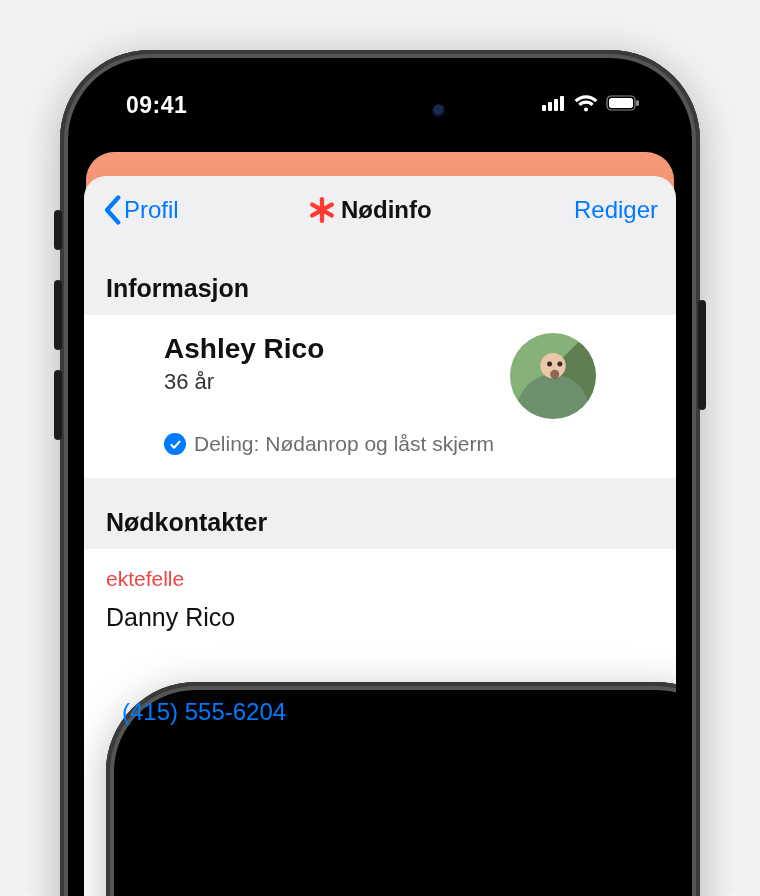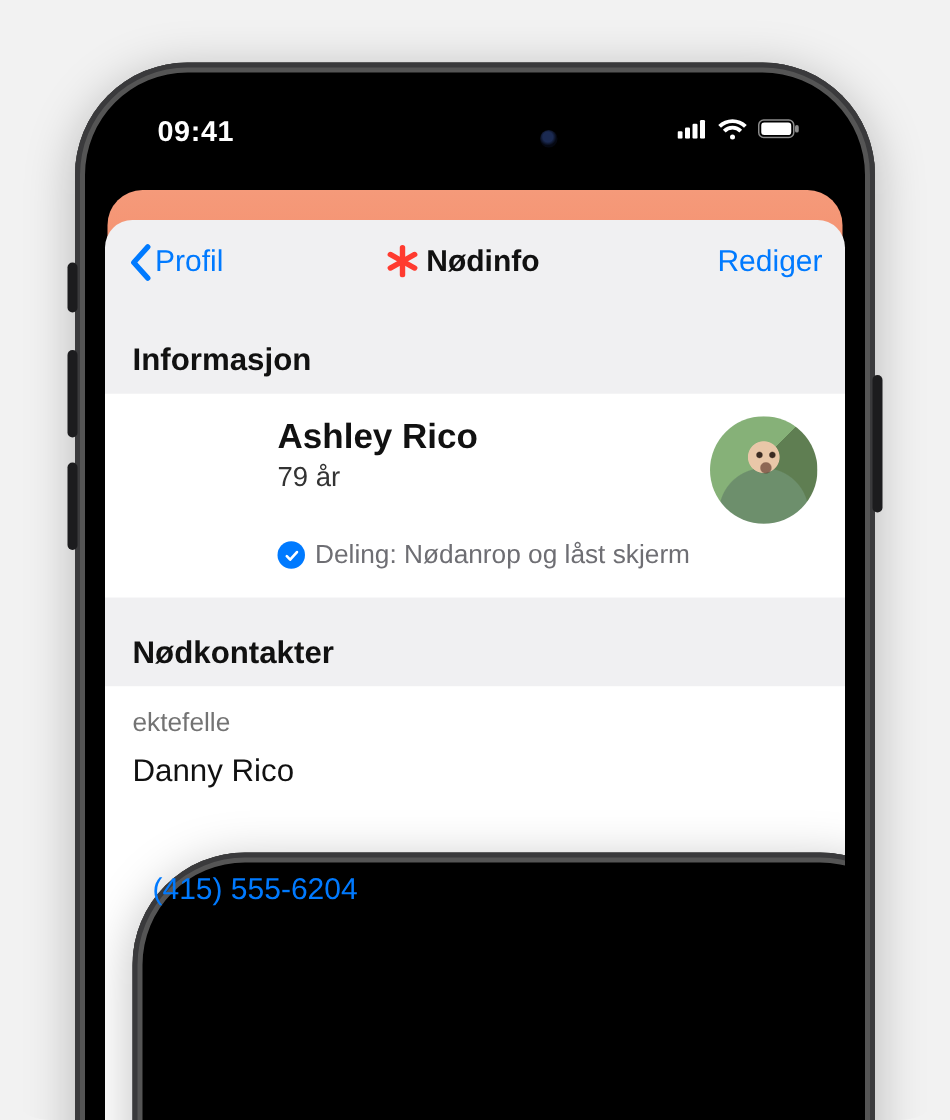--- a/index.html
+++ b/index.html
@@ -110,40 +110,40 @@
     height: 68px;
     padding: 0 18px;
     gap: 44px;
   }
   .navbar .back {
     display: flex; align-items: center; gap: 2px;
     color: #007aff; font-size: 24px;
   }
   .navbar .back svg { width: 20px; height: 30px; }
   .navbar .title {
-    display: flex; gap: 6px;
+    display: flex; align-items: center; gap: 6px;
     font-size: 24px; font-weight: 600;
   }
   .navbar .title svg { width: 26px; height: 26px; }
   .navbar .edit { color: #007aff; font-size: 24px; margin-left: 12px; }
 
   .section-header {
     padding: 30px 22px 12px;
     font-size: 25px;
     font-weight: 700;
   }
 
   .card {
     background: #fff;
     padding: 18px 22px 22px;
   }
 
   .profile {
     display: flex;
-    justify-content: flex-end;
+    justify-content: center;
     align-items: flex-start;
     gap: 16px;
   }
   .profile .name { font-size: 28px; font-weight: 700; margin-bottom: 4px; }
   .profile .age  { font-size: 22px; color: #333; margin-bottom: 8px; }
   .profile .sharing {
     display: flex; align-items: center; gap: 8px;
     font-size: 21px; color: #6e6e73; margin-top: 37px;
   }
   .check {
@@ -170,21 +170,21 @@
       radial-gradient(circle at 58% 36%, #3b2b22 0 2px, transparent 3px),
       radial-gradient(ellipse at 52% 48%, rgba(80,40,30,.6) 0 4px, transparent 5px);
   }
 
   .contacts {
     background: #fff;
   }
   .contacts .entry {
     padding: 18px 22px 20px;
   }
-  .contacts .rel  { font-size: 21px; color: #737373; margin-bottom: 12px; }
+  .contacts .rel  { font-size: 21px; color: #ef4444; margin-bottom: 12px; }
   .contacts .cname { font-size: 25px; color: #111; margin-bottom: 14px; }
   .contacts .phone { font-size: 24px; color: #007aff; }
 
 </style>
 </head>
 <body>
 
 <div class="phone">
   <div class="side-btn silence"></div>
   <div class="side-btn vol-up"></div>
@@ -251,21 +251,21 @@
           <span>Nødinfo</span>
         </div>
         <div class="edit">Rediger</div>
       </div>
 
       <div class="section-header">Informasjon</div>
 
       <div class="card profile">
         <div>
           <div class="name">Ashley Rico</div>
-          <div class="age">79 år</div>
+          <div class="age">36 år</div>
           <div class="sharing">
             <span class="check">
               <svg viewBox="0 0 16 16">
                   <path d="M3 8.5 6.3 12 13 4.5" fill="none" stroke="#fff" stroke-width="2.6" stroke-linecap="round" stroke-linejoin="round"></path>
                 </svg>
             </span>
             <span>Deling: Nødanrop og låst skjerm</span>
           </div>
         </div>
         <div class="avatar"></div>

